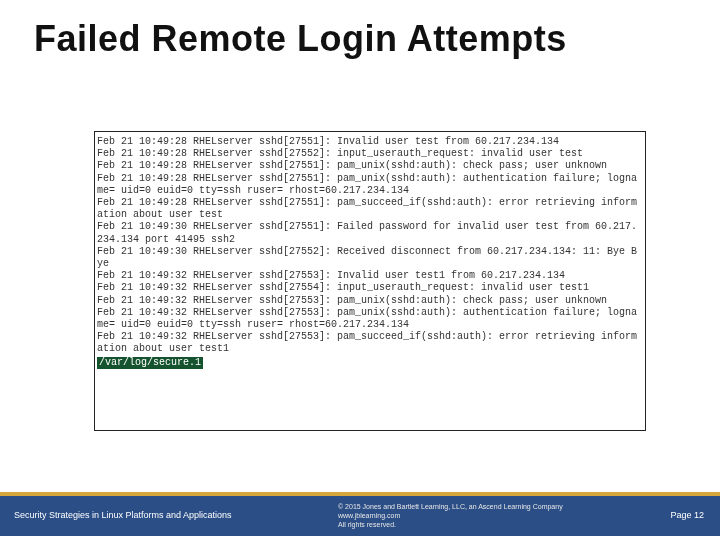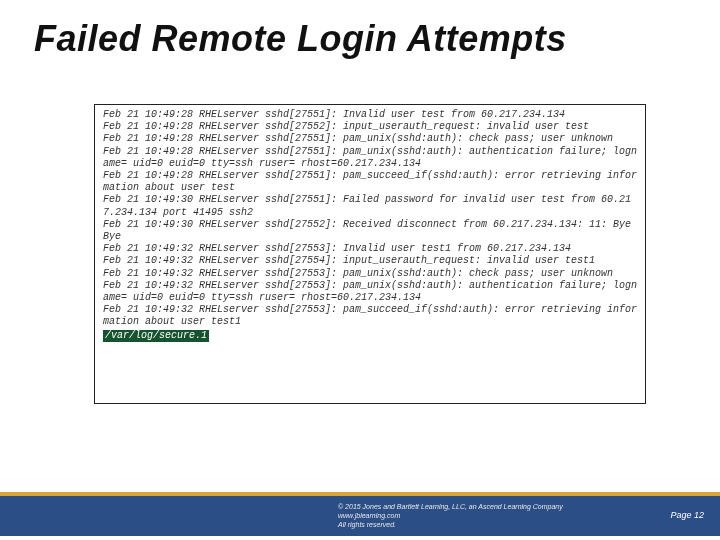--- a/index.html
+++ b/index.html
@@ -9,40 +9,39 @@
     height: 540px;
     background: #fff;
     font-family: Arial, Helvetica, sans-serif;
     overflow: hidden;
   }
   .slide {
     position: relative;
     width: 720px;
     height: 540px;
     box-sizing: border-box;
-    font-style: italic;
   }
   .title {
     position: absolute;
     top: 18px;
     left: 34px;
     font-size: 36px;
     font-weight: 700;
     color: #111;
     letter-spacing: 0.5px;
   }
   .logbox {
     position: absolute;
-    top: 104px;
+    top: 131px;
     left: 94px;
     width: 552px;
     height: 300px;
     border: 1px solid #222;
     box-sizing: border-box;
-    padding: 4px 6px 2px 8px;
+    padding: 4px 6px 2px 2px;
     font-family: "Courier New", Courier, monospace;
     font-size: 10px;
     line-height: 12.2px;
     color: #333;
     white-space: pre-wrap;
     word-break: break-all;
     background: #fff;
   }
   .logpath {
     display: inline-block;
@@ -114,20 +113,21 @@
 Feb 21 10:49:32 RHELserver sshd[27553]: Invalid user test1 from 60.217.234.134
 Feb 21 10:49:32 RHELserver sshd[27554]: input_userauth_request: invalid user test1
 Feb 21 10:49:32 RHELserver sshd[27553]: pam_unix(sshd:auth): check pass; user unknown
 Feb 21 10:49:32 RHELserver sshd[27553]: pam_unix(sshd:auth): authentication failure; logname= uid=0 euid=0 tty=ssh ruser= rhost=60.217.234.134
 Feb 21 10:49:32 RHELserver sshd[27553]: pam_succeed_if(sshd:auth): error retrieving information about user test1</span>
 <span class="logpath">/var/log/secure.1</span></div>
 
   <div class="footer">
     <div class="gold-stripe"></div>
     <div class="blue-bar"></div>
+    <div class="left-text">Security Strategies in Linux Platforms and Applications</div>
     <div class="center-text">
       <span>© 2015 Jones and Bartlett Learning, LLC, an Ascend Learning Company</span><br>
       <span>www.jblearning.com</span><br>
       <span>All rights reserved.</span>
     </div>
     <div class="page-text">Page 12</div>
   </div>
 
 </div>
 

